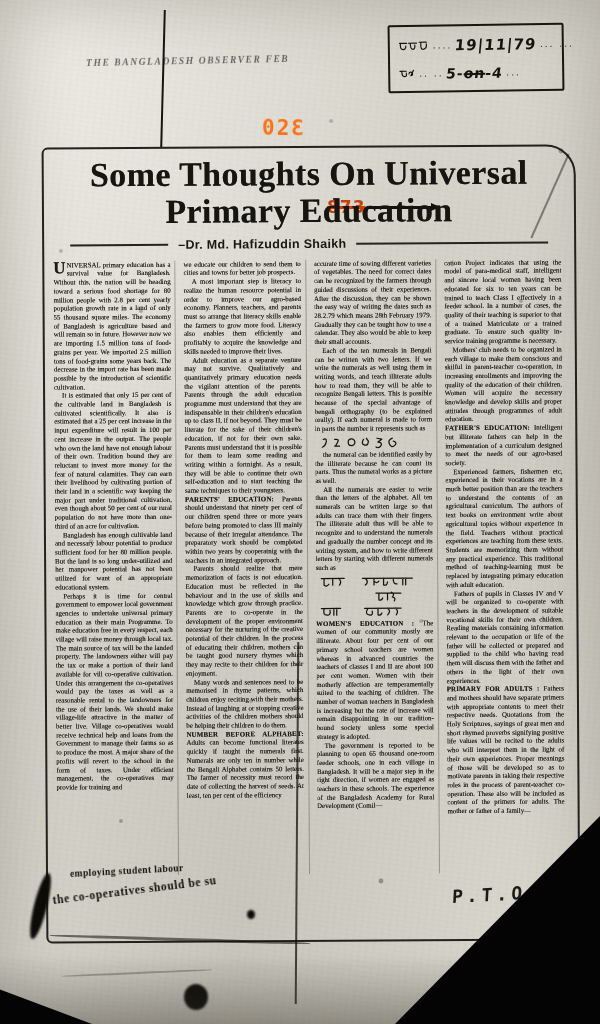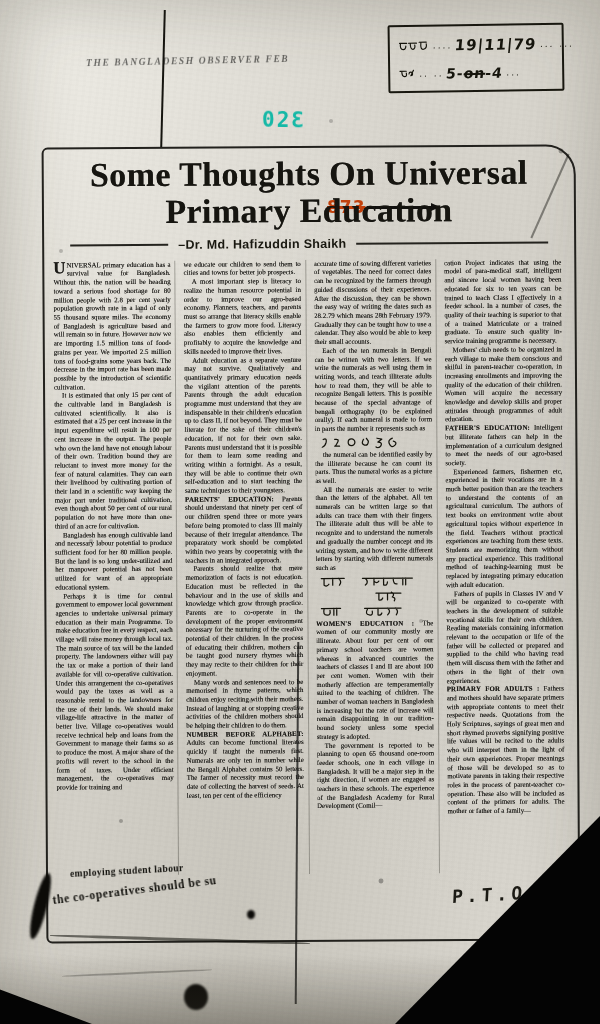--- a/index.html
+++ b/index.html
@@ -13,22 +13,22 @@
       #d8d5cd;}
   .paper::after{content:"";position:absolute;inset:0;pointer-events:none;
     box-shadow:inset 0 0 70px rgba(70,64,52,.28);}
   .grain{position:absolute;inset:0;pointer-events:none;opacity:.5;
     background:repeating-linear-gradient(7deg, rgba(0,0,0,.02) 0 2px, transparent 2px 5px),
                repeating-linear-gradient(96deg, rgba(0,0,0,.015) 0 3px, transparent 3px 7px);}
   
   .masthead{position:absolute;left:86px;top:56px;font:bold italic 9.5px "Liberation Serif",serif;
     letter-spacing:1.6px;color:rgba(25,24,22,.62);transform:rotate(-1.2deg);filter:blur(.4px);white-space:nowrap;}
   .pen-line{position:absolute;left:162px;top:10px;width:2px;height:138px;background:#15140f;transform:rotate(1.5deg);}
-  .stamp{position:absolute;left:262px;top:108px;font:bold 21px "DejaVu Sans Mono",monospace;
-    letter-spacing:2px;color:#14b8a6;transform:rotate(1deg);filter:blur(.2px);}
+  .stamp{position:absolute;left:262px;top:116px;font:bold 21px "DejaVu Sans Mono",monospace;
+    letter-spacing:2px;color:#f97316;transform:rotate(1deg);filter:blur(.2px);}
   .crossed-wrap{position:absolute;left:327px;top:197px;}
   .crossed{font:bold 17px "DejaVu Sans",sans-serif;letter-spacing:1px;color:#c2410c;
     text-decoration:line-through;text-decoration-thickness:2.5px;}
   .cross-arrow{position:absolute;left:40px;top:9px;width:66px;height:2.5px;background:#131210;}
   .cross-arrow::after{content:"";position:absolute;right:-7px;top:-3.5px;border-left:9px solid #131210;
     border-top:4.5px solid transparent;border-bottom:4.5px solid transparent;}
   .date-box{position:absolute;left:388px;top:24px;width:176px;height:68px;border:2px solid #18170f;
     border-radius:2px;transform:rotate(-.8deg);padding:5px 8px 0;box-sizing:border-box;
     font-family:"DejaVu Sans",sans-serif;color:#15140c;}
   .date-row{display:flex;align-items:center;height:28px;white-space:nowrap;}

